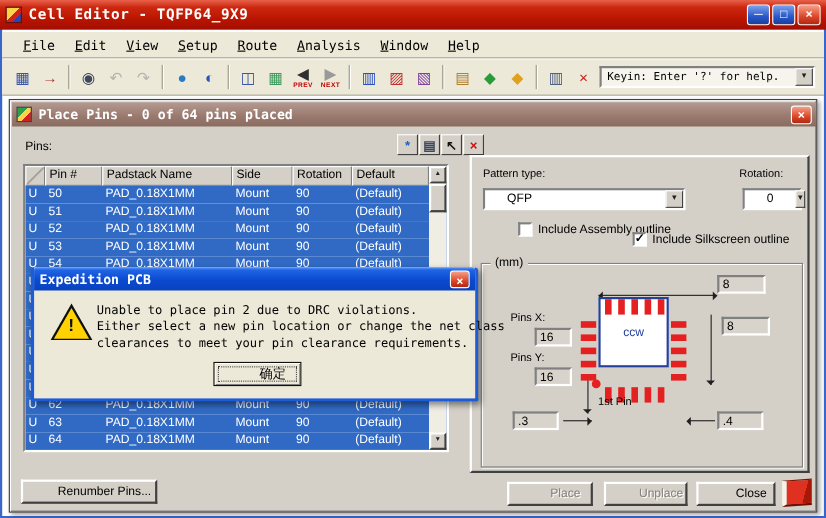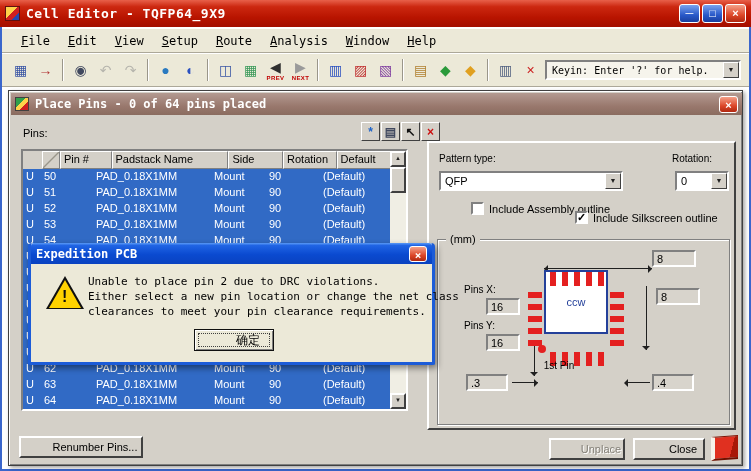--- a/index.html
+++ b/index.html
@@ -62,21 +62,21 @@
   .pp-title-text { color:#fff; font-family:"DejaVu Sans Mono",monospace; font-weight:bold; font-size:12px; margin-left:6px; flex:1; }
   .pp-close { width:19px; height:17px; }
 
   .pins-label { position:absolute; left:14px; top:36px; font-size:11px; }
   .pins-minibar { position:absolute; left:352px; top:31px; display:flex; gap:1px; }
   .mini-btn { width:19px; height:19px; background:#d4d0c8; border:1px solid; border-color:#fff #404040 #404040 #fff;
     display:flex; align-items:center; justify-content:center; font-size:12px; font-weight:bold; }
 
   .pins-table { position:absolute; left:12px; top:58px; width:387px; height:262px; background:#fff;
     border:2px solid; border-color:#808080 #ffffff #ffffff #808080; overflow:hidden; }
-  .table-header { display:flex; height:18px; background:#d4d0c8;padding-left:19px; }
+  .table-header { display:flex; height:18px; background:#d4d0c8; }
   .th { border:1px solid; border-color:#ffffff #808080 #808080 #ffffff; font-size:11px; padding:1px 3px;
     white-space:nowrap; overflow:hidden; background:#d4d0c8; }
   .th.col0 { background:linear-gradient(135deg,#d4d0c8 44%,#9a968a 50%,#d4d0c8 56%); }
   .col0{width:18px;} .col1{width:52px;} .col2{width:118px;} .col3{width:55px;} .col4{width:54px;} .col5{width:70px;}
   .tr { display:flex; height:16px; background:#316ac5; color:#fff; }
   .td { padding:1px 3px; font-size:11px; white-space:nowrap; overflow:hidden; }
   .vscroll { position:absolute; right:0; top:0; width:16px; height:258px; background:#f0eee4; }
   .scroll-btn { position:absolute; left:0; width:16px; height:16px; background:#d4d0c8;
     border:2px solid; border-color:#fff #404040 #404040 #fff; font-size:6px; line-height:11px; text-align:center; color:#202020; }
   .scroll-thumb { position:absolute; left:0; top:16px; width:16px; height:26px; background:#d4d0c8;
@@ -90,21 +90,21 @@
   .tab-strip { position:absolute; left:420px; top:30px; height:21px; display:flex; align-items:flex-end; }
   .tab { padding:3px 9px 2px 9px; background:#d4d0c8; border:1px solid; border-color:#ffffff #808080 #d4d0c8 #ffffff;
     border-top-left-radius:3px; border-top-right-radius:3px; font-size:11px; height:18px; }
   .tab.active { height:21px; padding-top:5px; position:relative; z-index:3; border-bottom:1px solid #d4d0c8; }
   .tab-panel { position:absolute; left:418px; top:50px; width:309px; height:289px; background:#d4d0c8;
     border:2px solid; border-color:#ffffff #404040 #404040 #ffffff; z-index:2; }
 
   .label { position:absolute; font-size:10px; white-space:nowrap; }
   .combo { position:absolute; height:20px; background:#ffffff; border:2px solid; border-color:#808080 #fff #fff #808080;
     display:flex; align-items:center; }
-  .combo-value { flex:1; padding:0 4px; font-size:11px; }
+  .combo-value { flex:1; padding:0 20px; font-size:11px; }
 
   .checkbox-row { position:absolute; display:flex; align-items:center; gap:5px; font-size:11px; white-space:nowrap; }
   .cb { width:13px; height:13px; background:#fff; border:2px solid; border-color:#808080 #fff #fff #808080;
     font-size:11px; line-height:9px; text-align:center; font-weight:bold; color:#000; flex:0 0 auto; }
 
   .groupbox { position:absolute; left:8px; top:96px; width:293px; height:186px;
     border:1px solid #808080; box-shadow:1px 1px 0 #fff, inset 1px 1px 0 #fff; }
   .groupbox-label { position:absolute; left:8px; top:-7px; background:#d4d0c8; padding:0 4px; font-size:11px; }
 
   .dimfield { position:absolute; height:17px; background:#d8d4cc; border:2px solid; border-color:#808080 #fff #fff #808080;
@@ -473,20 +473,21 @@
         <div class="dim-h" style="left:74px;top:142px;width:26px;"></div>
         <div class="arr arr-right" style="left:96px;top:139px;"></div>
 
         <div class="dimfield" style="left:214px;top:134px;width:42px;">.4</div>
         <div class="dim-h" style="left:188px;top:142px;width:24px;"></div>
         <div class="arr arr-left" style="left:186px;top:139px;"></div>
       </div>
     </div>
 
     <div class="btn" style="left:10px;top:345px;width:124px;height:22px;">Renumber Pins...</div>
+    <div class="btn disabled" style="left:452px;top:347px;width:78px;height:22px;">Place</div>
     <div class="btn disabled" style="left:540px;top:347px;width:76px;height:22px;text-align:center;">Unplace</div>
     <div class="btn" style="left:624px;top:347px;width:72px;height:22px;">Close</div>
     <div class="help-book"></div>
   </div>
 
   <div class="error-dialog">
     <div class="err-title">
       <span>Expedition PCB</span>
       <div class="win-btn red err-close">×</div>
     </div>

